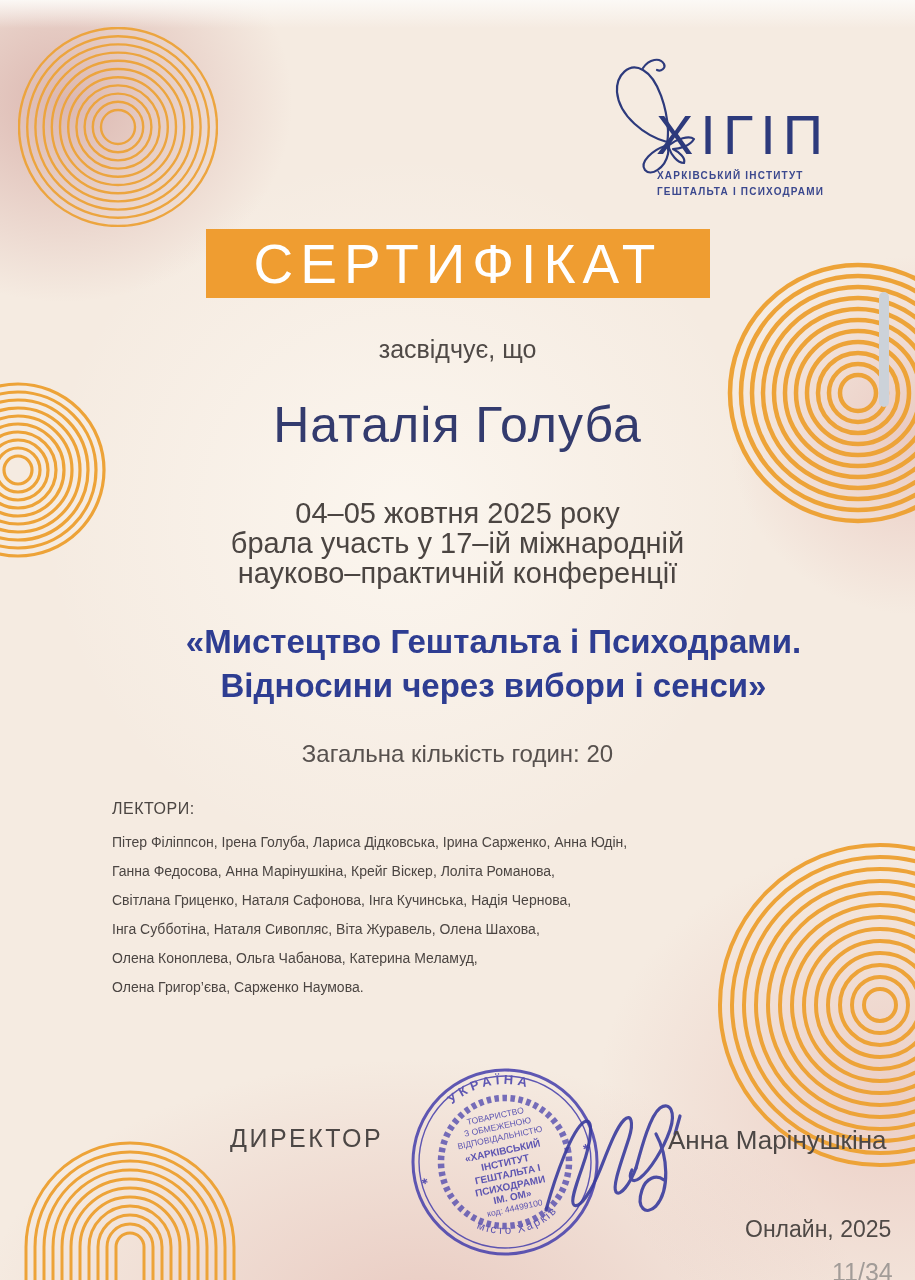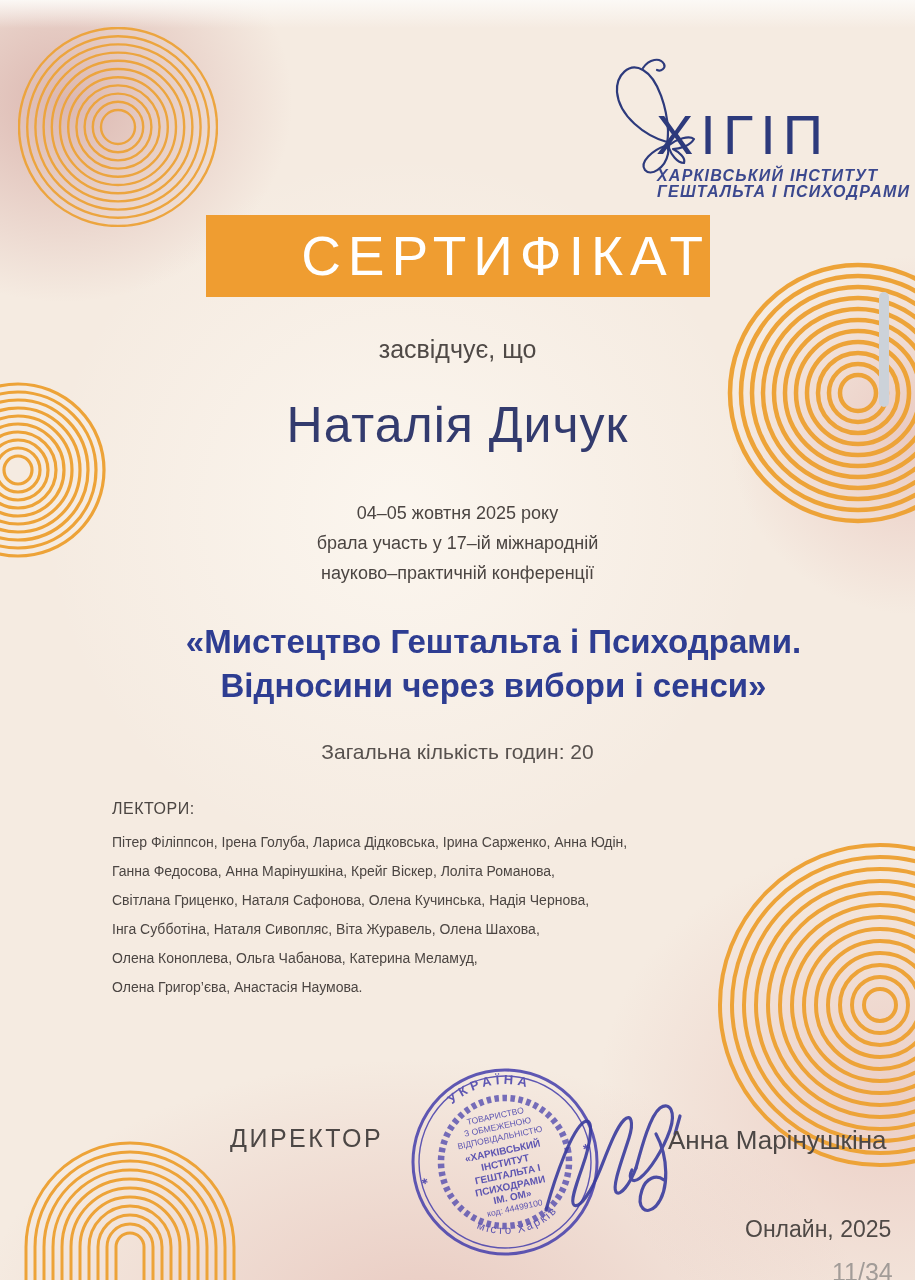--- a/index.html
+++ b/index.html
@@ -13,31 +13,31 @@
       radial-gradient(ellipse 42% 26% at 98% 86%, rgba(226,178,170,.5), rgba(226,178,170,0) 78%),
       radial-gradient(ellipse 62% 26% at 46% 103%, rgba(221,171,163,.5), rgba(221,171,163,0) 78%),
       radial-gradient(ellipse 48% 34% at 44% 40%, rgba(252,247,240,.9), rgba(252,247,240,0) 82%),
       #f5ebe1;
   }
   .abs{position:absolute;}
   svg{display:block;}
   .ring{fill:none;stroke:#eda338;}
   
   .logo-name{position:absolute;left:656px;top:102px;font-size:56px;letter-spacing:7px;color:#2d3a7c;font-weight:400;}
-  .logo-sub{position:absolute;left:657px;top:168px;font-size:16px;line-height:16px;letter-spacing:1.2px;font-weight:700;color:#3b488e;font-style:italic;}
+  .logo-sub{position:absolute;left:657px;top:168px;font-size:10px;line-height:16px;letter-spacing:1.2px;font-weight:700;color:#3b488e;}
   
-  .banner{position:absolute;left:206px;top:215px;width:504px;height:82px;background:#ef9d31;
-          display:flex;align-items:center;justify-content:flex-end;}
+  .banner{position:absolute;left:206px;top:229px;width:504px;height:69px;background:#ef9d31;
+          display:flex;align-items:center;justify-content:center;}
   .banner span{color:#ffffff;font-size:55px;letter-spacing:7px;font-weight:400;}
   .center-text{left:0;width:915px;text-align:center;}
   .certifies{top:335px;font-size:25px;color:#4f4946;}
   .recipient{top:396px;font-size:50px;letter-spacing:1px;color:#333b6e;font-weight:400;}
-  .dates{top:498px;font-size:18px;line-height:30px;color:#4b4542;}
+  .dates{top:498px;font-size:29px;line-height:30px;color:#4b4542;}
   .conf-title{top:620px;font-size:33px;line-height:44px;font-weight:700;color:#2e3d92;margin-left:36px;}
-  .hours{top:740px;font-size:21px;color:#57514e;}
+  .hours{top:740px;font-size:24px;color:#57514e;}
   .lect{left:112px;top:800px;width:710px;}
   .lect-head{font-size:16px;letter-spacing:.5px;margin-bottom:10px;}
   .lect-line{font-size:14px;line-height:29px;}
   .committee{left:112px;top:1000px;width:600px;}
   .committee .lect-head{margin-bottom:6px;}
   .committee .members{font-size:20px;line-height:30px;}
   .director{left:230px;top:1124px;font-size:25px;letter-spacing:2.5px;color:#4c4745;text-align:center;}
   .director-name{left:668px;top:1125px;font-size:26px;color:#4c4745;}
   .online{left:745px;top:1216px;font-size:23px;color:#4f4946;}
   .page-num{left:832px;top:1258px;font-size:25px;color:#a29c98;}
@@ -140,43 +140,43 @@
   <div class="logo-sub">
     <div>ХАРКІВСЬКИЙ ІНСТИТУТ</div>
     <div>ГЕШТАЛЬТА І ПСИХОДРАМИ</div>
   </div>
 
   <div class="banner">
     <span>СЕРТИФІКАТ</span>
   </div>
 
   <div class="abs center-text certifies">засвідчує, що</div>
-  <div class="abs center-text recipient">Наталія Дичук</div>
+  <div class="abs center-text recipient">Наталія Голуба</div>
 
   <div class="abs center-text dates">
     <div>04–05 жовтня 2025 року</div>
     <div>брала участь у 17–ій міжнародній</div>
     <div>науково–практичній конференції</div>
   </div>
 
   <div class="abs center-text conf-title">
     <div>«Мистецтво Гештальта і Психодрами.</div>
     <div>Відносини через вибори і сенси»</div>
   </div>
 
   <div class="abs center-text hours">Загальна кількість годин: 20</div>
 
   <div class="abs lect">
     <div class="lect-head">ЛЕКТОРИ:</div>
     <div class="lect-line">Пітер Філіппсон, Ірена Голуба,  Лариса Дідковська,  Ірина Сарженко, Анна Юдін,</div>
     <div class="lect-line">Ганна Федосова,  Анна Марінушкіна,  Крейг Віскер, Лоліта Романова,</div>
-    <div class="lect-line">Світлана Гриценко,  Наталя Сафонова, Олена Кучинська,  Надія Чернова,</div>
+    <div class="lect-line">Світлана Гриценко,  Наталя Сафонова, Інга Кучинська,  Надія Чернова,</div>
     <div class="lect-line">Інга Субботіна, Наталя Сивопляс,  Віта Журавель,  Олена Шахова,</div>
     <div class="lect-line">Олена Коноплева, Ольга  Чабанова,  Катерина Меламуд,</div>
-    <div class="lect-line">Олена Григор’єва, Анастасія Наумова.</div>
+    <div class="lect-line">Олена Григор’єва, Сарженко Наумова.</div>
   </div>
 
 
   <div class="abs director">ДИРЕКТОР</div>
 
   <svg class="abs stamp-wrap" width="200" height="200" viewBox="0 0 200 200">
     <defs>
       <path id="stamp-top-arc" d="M 22,100 A 78,78 0 0 1 178,100"></path>
       <path id="stamp-bottom-arc" d="M 28,100 A 72,72 0 0 0 172,100"></path>
     </defs>

